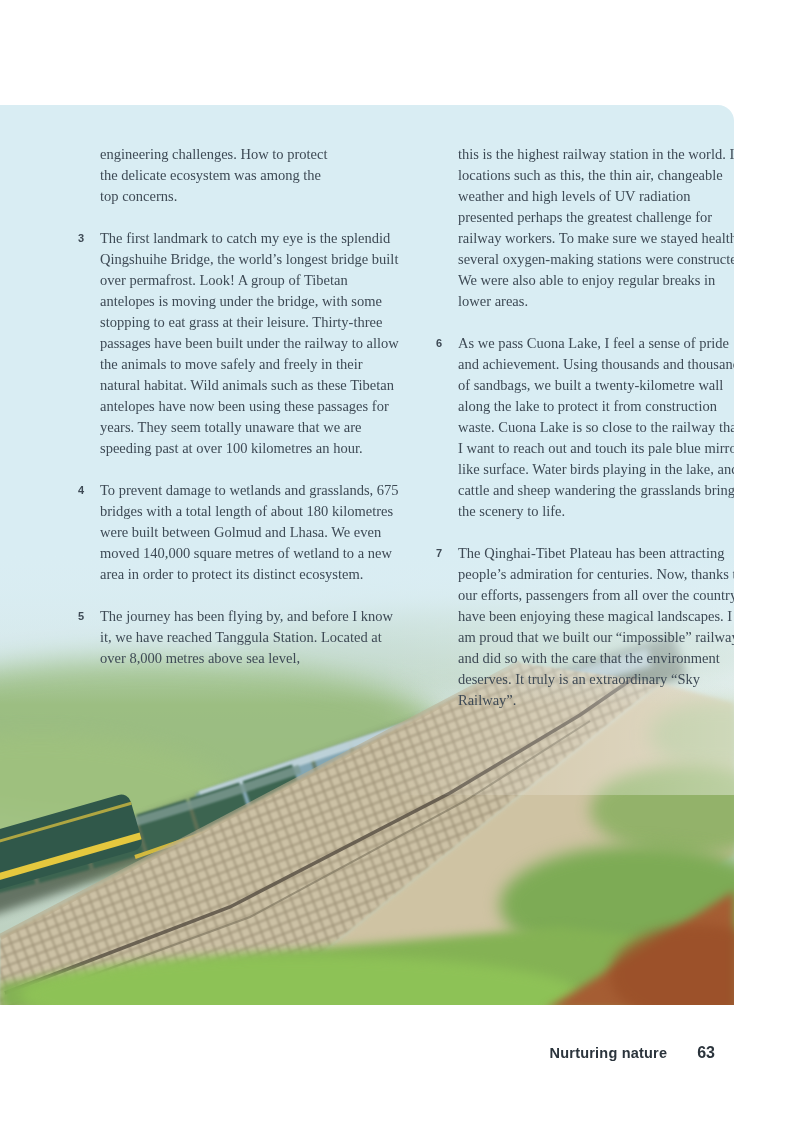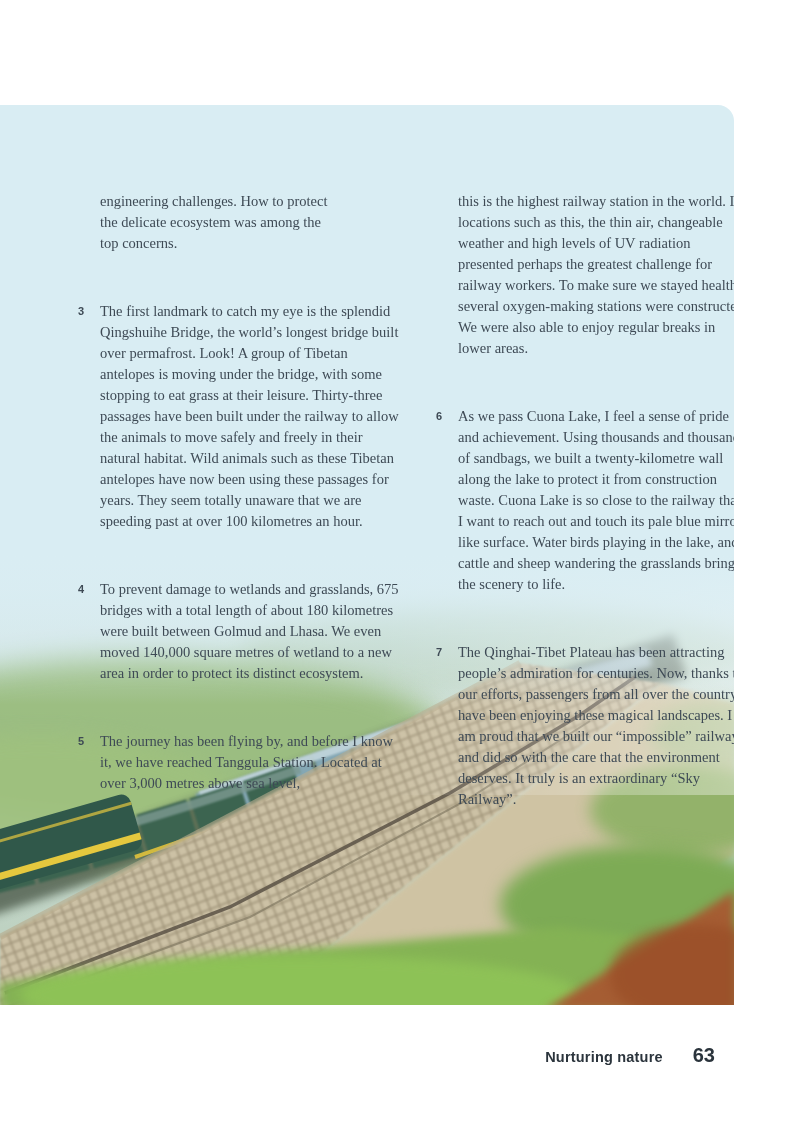--- a/index.html
+++ b/index.html
@@ -14,35 +14,35 @@
   .photo{
     position:absolute;left:0;bottom:0;width:734px;height:450px;z-index:1;
   }
   .photo svg{display:block;width:100%;height:100%;}
   .col{
     position:absolute;top:39px;z-index:2;
     color:#3e4a55;font-size:14.5px;line-height:21px;
   }
   .col-left{left:78px;width:324px;}
   .col-right{left:436px;width:312px;}
-  .para{display:flex;margin-bottom:21px;margin-top:47px;}
+  .para{display:flex;margin-bottom:21px;}
   .pnum{
     flex:0 0 22px;font-family:"Liberation Sans","DejaVu Sans",sans-serif;
     font-weight:bold;font-size:11px;line-height:21px;color:#3e4a55;
   }
   .ptext{flex:1;}
   .pre{white-space:pre-line;}
   .footer{
     position:absolute;top:1044px;right:79px;z-index:3;
     display:flex;align-items:baseline;gap:30px;
     font-family:"Liberation Sans","DejaVu Sans",sans-serif;
     font-weight:bold;color:#2b343c;padding-left:32px;
   }
   .footer .sec{font-size:14.5px;letter-spacing:.2px;}
-  .footer .num{font-size:20px;}
+  .footer .num{font-size:16px;}
 </style>
 </head>
 <body>
 
 <div class="panel">
 
   <div class="photo">
     <svg viewBox="0 0 734 450" preserveAspectRatio="none">
       <defs>
         <linearGradient id="mist" x1="0" y1="0" x2="0" y2="1">
@@ -120,21 +120,21 @@
     <div class="para">
       <span class="pnum">3</span>
       <span class="ptext">The first landmark to catch my eye is the splendid Qingshuihe Bridge, the world’s longest bridge built over permafrost. Look! A group of Tibetan antelopes is moving under the bridge, with some stopping to eat grass at their leisure. Thirty-three passages have been built under the railway to allow the animals to move safely and freely in their natural habitat. Wild animals such as these Tibetan antelopes have now been using these passages for years. They seem totally unaware that we are speeding past at over 100 kilometres an hour.</span>
     </div>
     <div class="para">
       <span class="pnum">4</span>
       <span class="ptext">To prevent damage to wetlands and grasslands, 675 bridges with a total length of about 180 kilometres were built between Golmud and Lhasa. We even moved 140,000 square metres of wetland to a new area in order to protect its distinct ecosystem.</span>
     </div>
     <div class="para">
       <span class="pnum">5</span>
-      <span class="ptext">The journey has been flying by, and before I know it, we have reached Tanggula Station. Located at over 3,000 metres above sea level,</span>
+      <span class="ptext">The journey has been flying by, and before I know it, we have reached Tanggula Station. Located at over 8,000 metres above sea level,</span>
     </div>
   </div>
 
   <div class="col col-right">
     <div class="para">
       <span class="pnum"></span>
       <span class="ptext">this is the highest railway station in the world. In locations such as this, the thin air, changeable weather and high levels of UV radiation presented perhaps the greatest challenge for railway workers. To make sure we stayed healthy, several oxygen-making stations were constructed. We were also able to enjoy regular breaks in lower areas.</span>
     </div>
     <div class="para">
       <span class="pnum">6</span>

